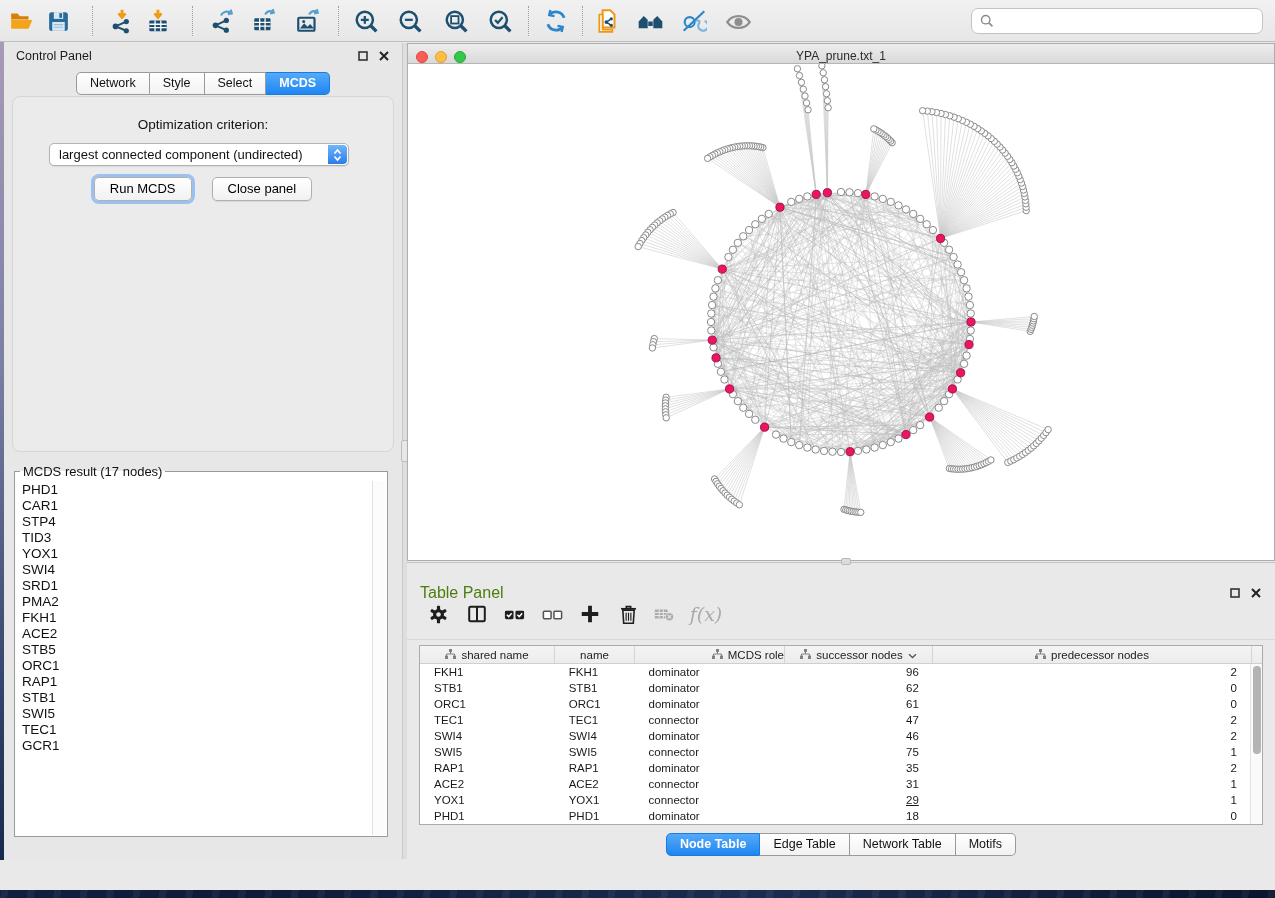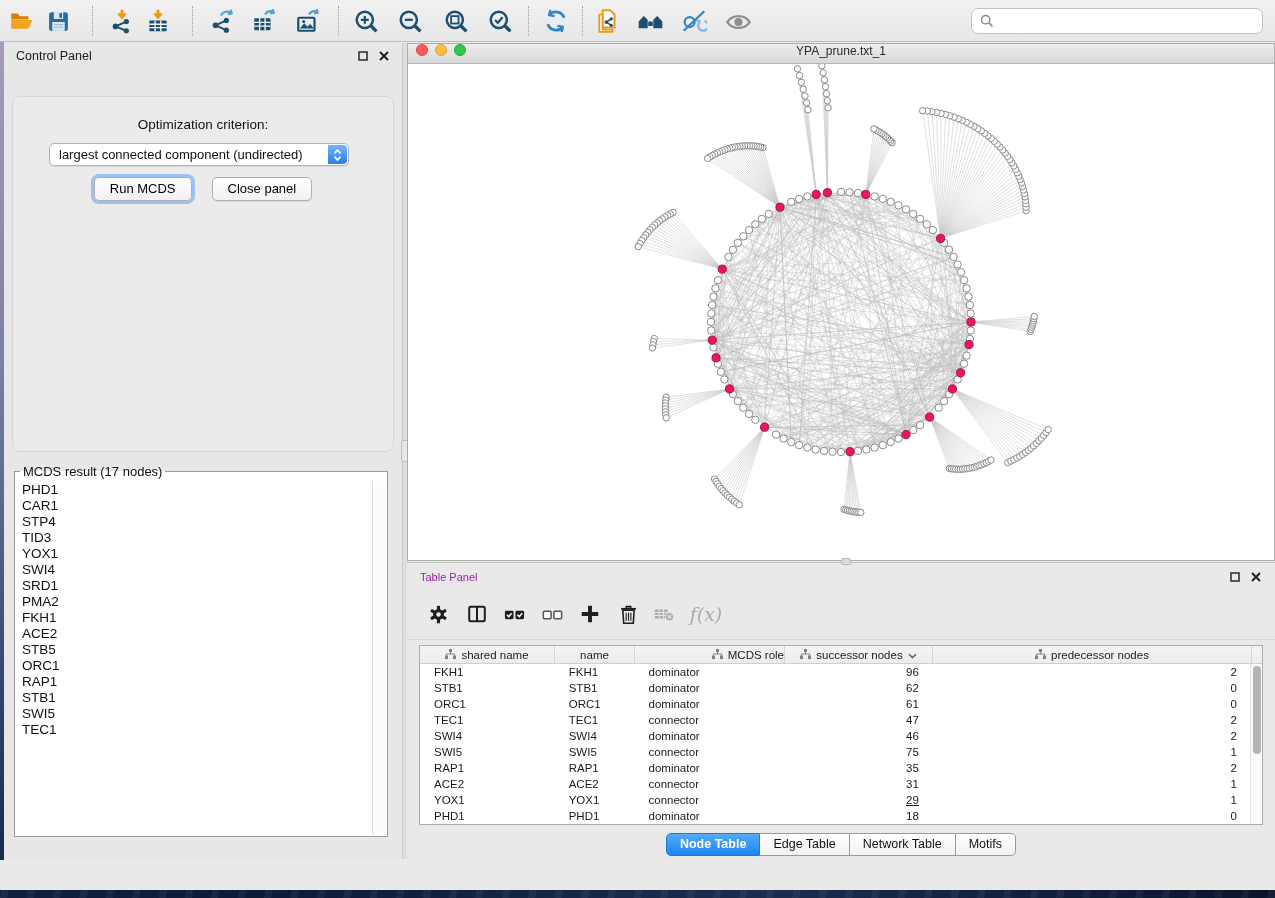--- a/index.html
+++ b/index.html
@@ -36,27 +36,27 @@
   fieldset.resultbox{position:absolute;left:10px;width:374px;top:421px;bottom:22px;border:1px solid #9a9a9a;background:#fff;padding:0}
   fieldset.resultbox legend{font-size:13px;color:#111;margin-left:5px;padding:0 3px;background:transparent}
   .list{position:absolute;left:1px;right:15px;top:2px;bottom:1px;overflow:hidden;font-size:13.5px;line-height:16px;padding:1px 6px}
   .list .li{white-space:nowrap}
   .list-scroll{position:absolute;right:1px;top:2px;bottom:1px;width:14px;background:#fcfcfc;border-left:1px solid #e0e0e0}
   
   .vdivider{position:absolute;left:403px;top:43px;width:4px;bottom:31px;background:#dedede;cursor:col-resize}
   .vdivider .grip{position:absolute;left:-2px;top:397px;width:8px;height:22px;background:#e7e7e7;border:1px solid #bdbdbd;border-radius:2px}
   
   .network-window{position:absolute;left:407px;right:0;top:43px;height:518px;border:1px solid #adadad;background:#fff}
-  .nw-title{position:absolute;left:0;right:0;top:0;height:20px;background:linear-gradient(#ededed,#d9d9d9);border-bottom:1px solid #b5b5b5;display:flex;align-items:flex-start;padding:0 8px}
+  .nw-title{position:absolute;left:0;right:0;top:0;height:20px;background:linear-gradient(#ededed,#d9d9d9);border-bottom:1px solid #b5b5b5;display:flex;align-items:flex-end;padding:0 8px}
   .nw-text{position:absolute;left:0;right:0;text-align:center;font-size:12px;color:#2b2b2b}
   .tl{width:12px;height:12px;border-radius:50%;margin-right:7px;cursor:pointer;position:relative;z-index:2}
   #net{position:absolute;left:0;top:20px;width:866px;height:496px;background:#fff;cursor:default}
   
   .table-panel{position:absolute;left:407px;right:0;top:562px;bottom:31px;background:#e9e9e9;border-top:1px solid #c4c4c4}
-  .tp-head{position:absolute;left:0;right:0;top:0;height:27px;display:flex;align-items:center;padding:0 13px;font-size:11px;color:#a21caf}
+  .tp-head{position:absolute;left:0;right:0;top:16px;height:27px;display:flex;align-items:center;padding:0 13px;font-size:16px;color:#4d7c0f}
   .tp-grip{position:absolute;left:50%;top:-5px;width:10px;height:7px;background:#dcdcdc;border:1px solid #b9b9b9;border-radius:2px}
   .tp-toolbar{position:absolute;left:0;right:0;top:27px;height:50px;border-bottom:1px solid #d8d8d8}
   .ttbtn{position:absolute;top:9px;width:30px;height:30px;background:transparent;border:none;display:flex;align-items:center;justify-content:center;cursor:pointer}
   .fx{font-family:"DejaVu Serif",serif;font-style:italic;font-size:19px;color:#aaa}
   .ttable{position:absolute;left:12px;width:844px;top:82px;height:180px;background:#fff;border:1px solid #ababab}
   .thead{display:flex;height:18px;background:linear-gradient(#f4f4f4,#ececec);border-bottom:1px solid #cfcfcf}
   .hcell{display:flex;align-items:center;justify-content:center;gap:5px;font-size:11.5px;color:#222;border-right:1px solid #d4d4d4;height:100%}
   .tbody{position:absolute;left:0;right:12px;top:18px;bottom:0;overflow:hidden}
   .trow{display:flex;height:16px;align-items:center}
   .tcell{font-size:11.5px;color:#1a1a1a;white-space:nowrap;overflow:hidden;padding-left:14px}
@@ -224,20 +224,26 @@
                 <rect x="1" y="1" width="8" height="8" fill="none" stroke="#333" stroke-width="1.6"></rect>
               </svg>
             </span>
           <span class="winbtn">
               <svg width="10" height="10" viewBox="0 0 10 10">
                 <path d="M1 1l8 8M9 1l-8 8" stroke="#222" stroke-width="2"></path>
               </svg>
             </span>
         </span>
       </div>
+      <div class="seg" id="cp-tabs">
+          <button class="segbtn">Network</button>
+          <button class="segbtn">Style</button>
+          <button class="segbtn">Select</button>
+          <button class="segbtn active">MCDS</button>
+        </div>
       <div class="cp-body">
         <div class="opt-label">Optimization criterion:</div>
         <div class="mac-select">
           <span>largest connected component (undirected)</span>
           <span class="stepper">
               <svg width="9" height="12" viewBox="0 0 9 12">
                 <path d="M1.5 4.5L4.5 1l3 3.5M1.5 7.5L4.5 11l3-3.5" fill="none" stroke="#fff" stroke-width="1.7"></path>
               </svg>
             </span>
         </div>
@@ -258,20 +264,21 @@
             <div class="li">SRD1</div>
             <div class="li">PMA2</div>
             <div class="li">FKH1</div>
             <div class="li">ACE2</div>
             <div class="li">STB5</div>
             <div class="li">ORC1</div>
             <div class="li">RAP1</div>
             <div class="li">STB1</div>
             <div class="li">SWI5</div>
             <div class="li">TEC1</div>
+            <div class="li">GCR1</div>
           </div>
         <div class="list-scroll"></div>
       </fieldset>
     </section>
 
     <div class="vdivider">
         <div class="grip"></div>
       </div>
 
     <section class="network-window">

